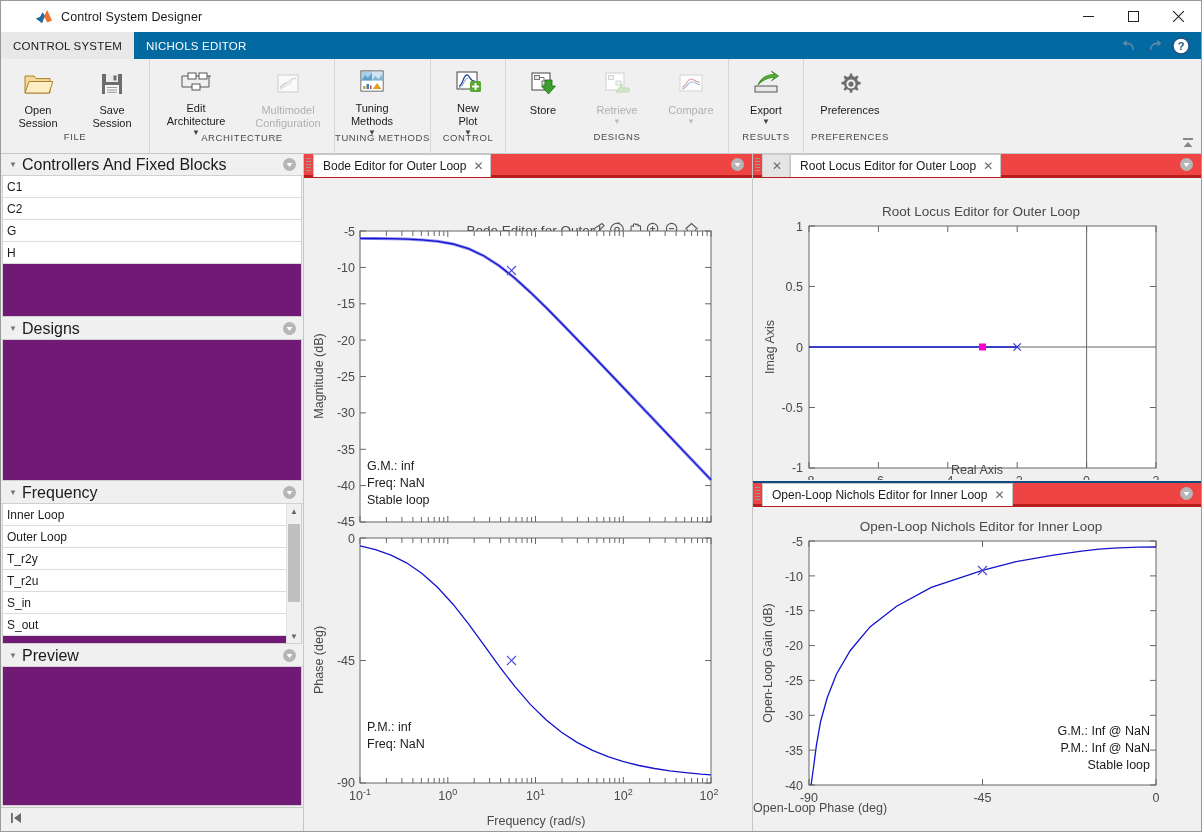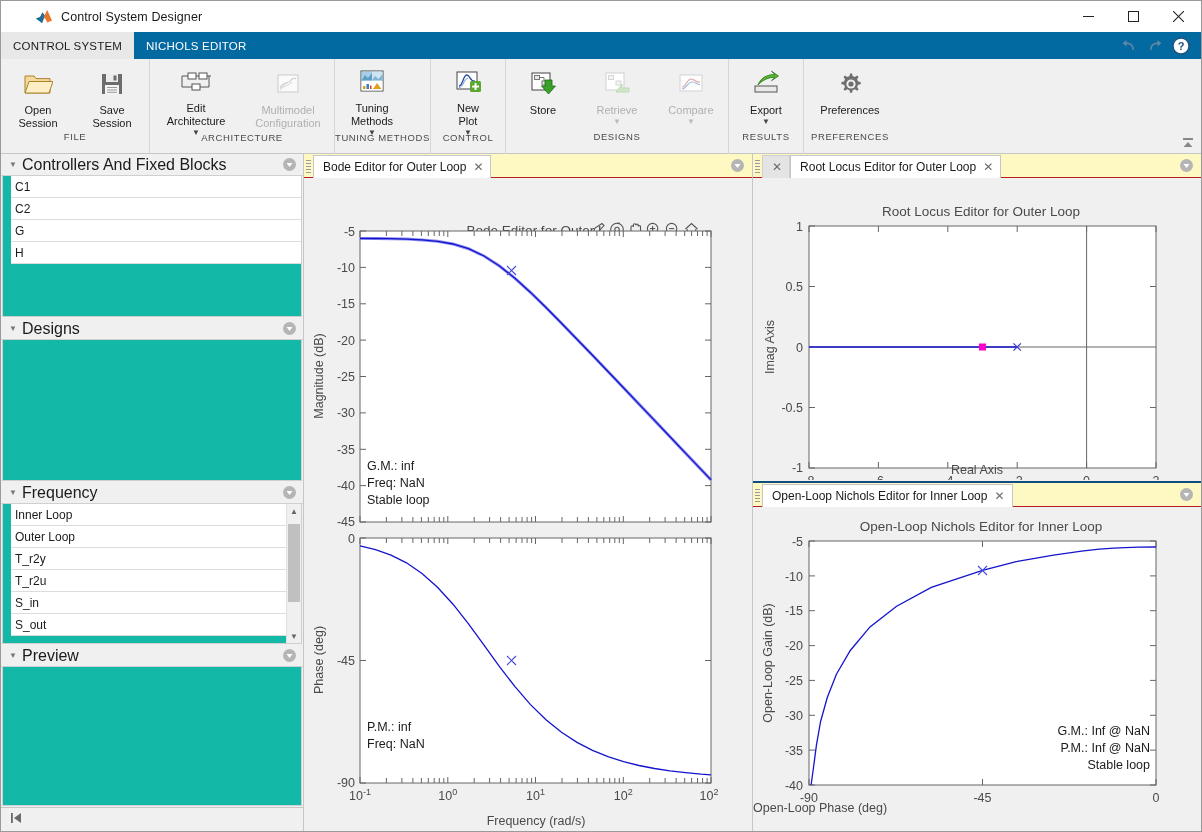--- a/index.html
+++ b/index.html
@@ -115,24 +115,24 @@
   .panel-header .tri {
     width: 18px; text-align: center; font-size: 8px; color: #777; margin-left: 3px;
   }
   .panel-header .ttl { font-size: 16px; color: #1b1b1b; }
   .panel-header .dropbtn {
     position: absolute; right: 6px; top: 3px;
     width: 15px; height: 15px;
   }
   .panel-body {
     flex: 1; min-height: 0;
-    background: #14b8a6;
+    background: #701a75;
     border: 1px solid #cfcfcf; border-top: none;
     margin: 0 1px 1px 1px;
-    display: flex; overflow: hidden; position: relative; padding-left: 8px;
+    display: flex; overflow: hidden; position: relative;
   }
   .list { flex: 1; overflow: hidden; }
   .list-item {
     height: 22px; display: flex; align-items: center;
     padding-left: 4px; font-size: 12px; color: #1b1b1b;
     border-bottom: 1px solid #dcdcdc;
     background: #fff;
   }
   .vscroll {
     width: 15px; flex: none; background: #f0f0f0;
@@ -149,23 +149,23 @@
   }
 
   
   .workspace { flex: 1; display: flex; min-width: 0; }
   .wcol { display: flex; flex-direction: column; min-width: 0; min-height: 0; }
   .wcol.left { width: 449px; flex: none; border-right: 1px solid #c6c6c6; }
   .wcol.right { flex: 1; }
 
   .docpanel { display: flex; flex-direction: column; min-height: 0; flex: 1; background: #f0f0f0; }
   .doctabs {
-    height: 24px; flex: none; display: flex; align-items: flex-start;
-    background: #fef9c3; position: relative;
-    border-bottom: 1px solid #b91c1c;
+    height: 24px; flex: none; display: flex; align-items: center;
+    background: #ef4444; position: relative;
+    border-bottom: 3px solid #b91c1c;
   }
   .grip {
     width: 9px; height: 24px; display:flex; align-items:center; justify-content:center;
   }
   .grip i { display:block; width:5px; height:13px;
     background: repeating-linear-gradient(to bottom,#9a9a9a 0 1px,transparent 1px 3px); }
   .doctab {
     height: 23px; display: flex; align-items: center; gap: 7px;
     padding: 0 7px 0 9px; font-size: 12px; color: #1b1b1b;
     background: #ffffff; border: 1px solid #c6c6c6; border-bottom: none;

